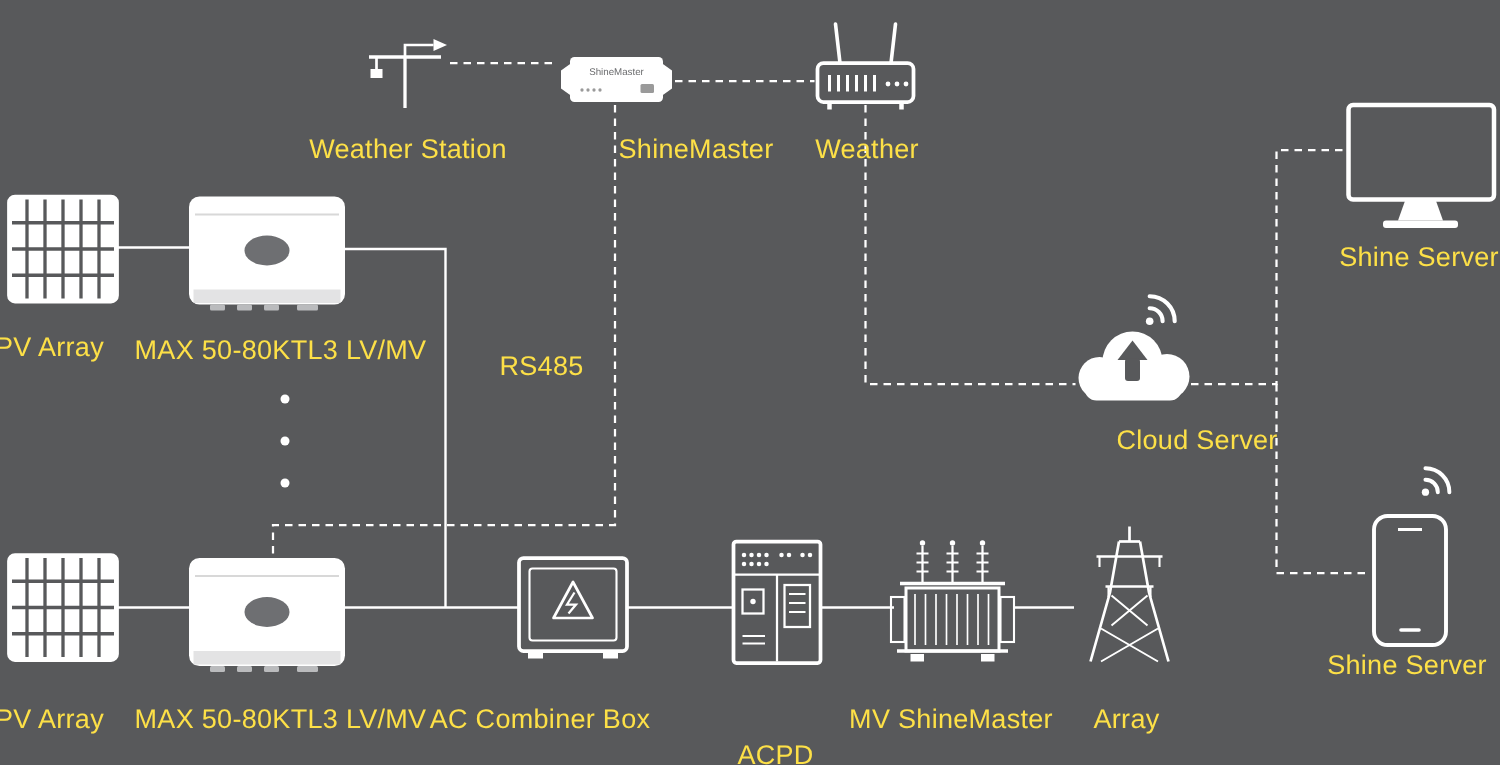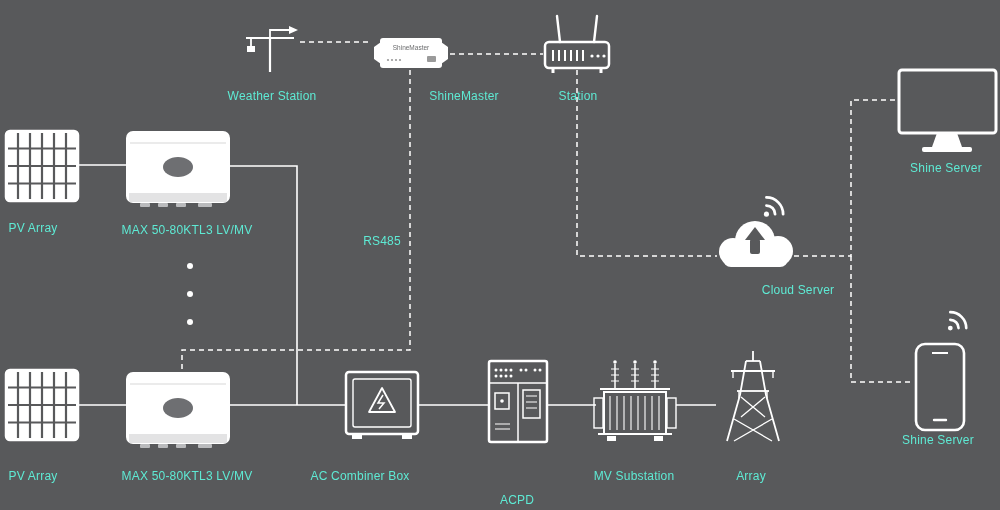--- a/index.html
+++ b/index.html
@@ -5,21 +5,21 @@
   * { margin:0; padding:0; box-sizing:border-box; }
   html,body { background:#454648; }
   .canvas {
     position:relative; width:1000px; height:510px;
     background:#58595b; overflow:hidden;
     font-family:"Liberation Sans", sans-serif;
   }
   .layer { position:absolute; left:0; top:0; }
   .label {
     position:absolute; transform:translateX(-50%);
-    color:#5eead4; font-size:12px; white-space:nowrap; letter-spacing:0.2px;
+    color:#fde047; font-size:18px; white-space:nowrap; letter-spacing:0.2px;
   }
 </style>
 </head>
 <body>
 
 <div class="canvas">
 
   <svg class="layer" width="1000" height="510" viewBox="0 0 1000 510">
 
     <g stroke="#ffffff" stroke-width="1.6" fill="none">
@@ -227,25 +227,25 @@
       <path d="M739 391 V398 M767 391 V398" stroke-width="1.4"></path>
       <path d="M741 397 L765 417 M765 397 L741 417" stroke-width="1.3"></path>
       <path d="M734 419 L772 441 M772 419 L734 441" stroke-width="1.3"></path>
     </g>
   </svg>
 
   <div class="label" style="left:33px; top:221px">PV Array</div>
   <div class="label" style="left:187px; top:223px">MAX 50-80KTL3 LV/MV</div>
   <div class="label" style="left:272px; top:89px">Weather Station</div>
   <div class="label" style="left:464px; top:89px">ShineMaster</div>
-  <div class="label" style="left:578px; top:89px">Station</div>
+  <div class="label" style="left:578px; top:89px">Weather</div>
   <div class="label" style="left:946px; top:161px">Shine Server</div>
   <div class="label" style="left:798px; top:283px">Cloud Server</div>
-  <div class="label" style="left:382px; top:234px">RS485</div>
+  <div class="label" style="left:361px; top:234px">RS485</div>
   <div class="label" style="left:938px; top:433px">Shine Server</div>
   <div class="label" style="left:33px; top:469px">PV Array</div>
   <div class="label" style="left:187px; top:469px">MAX 50-80KTL3 LV/MV</div>
   <div class="label" style="left:360px; top:469px">AC Combiner Box</div>
   <div class="label" style="left:517px; top:493px">ACPD</div>
-  <div class="label" style="left:634px; top:469px">MV Substation</div>
+  <div class="label" style="left:634px; top:469px">MV ShineMaster</div>
   <div class="label" style="left:751px; top:469px">Array</div>
 
 </div>
 
 </body></html>

